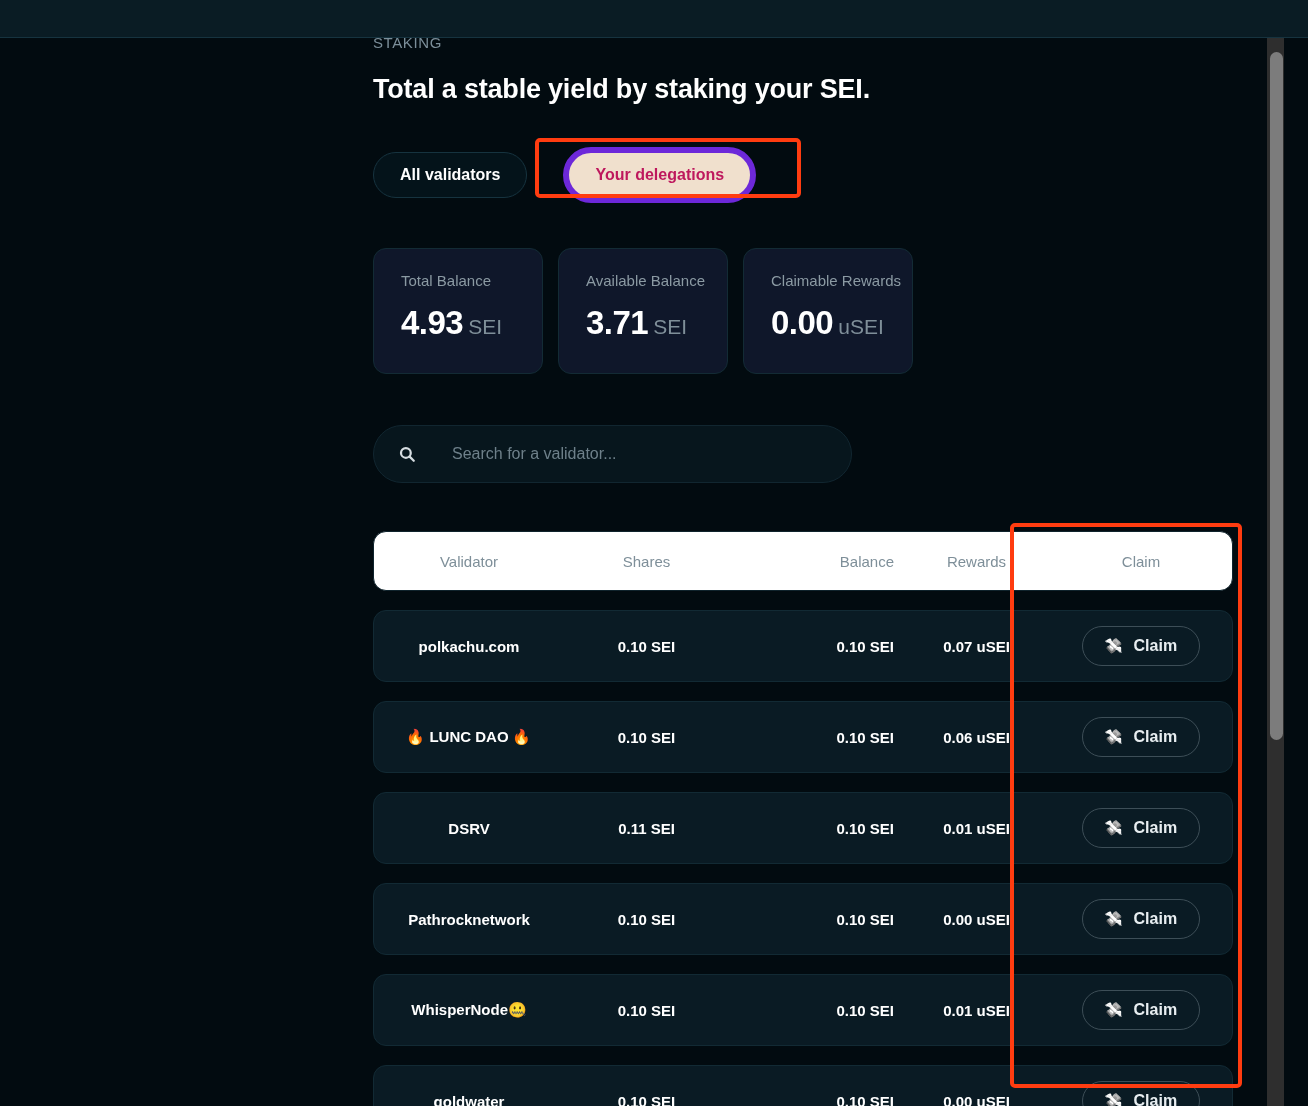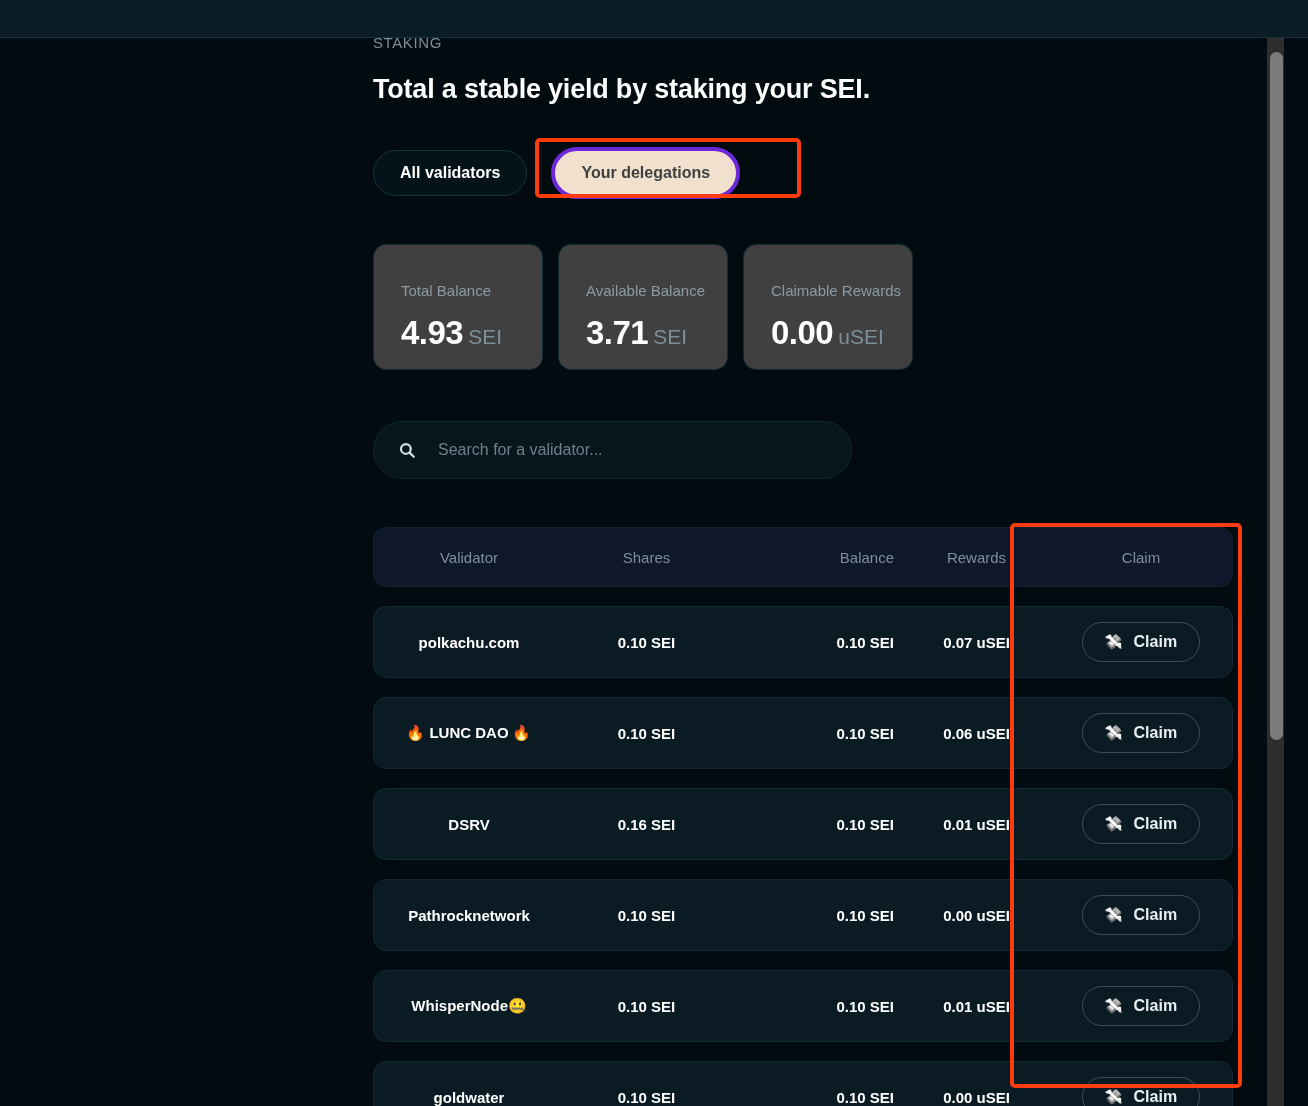--- a/index.html
+++ b/index.html
@@ -59,43 +59,43 @@
     font-size: 27px;
     font-weight: bold;
     letter-spacing: -0.2px;
     margin-top: 22px;
   }
 
   
   .tabs {
     display: flex;
     align-items: center;
-    gap: 15px;
+    gap: 27px;
     margin-top: 33px;
   }
 
   .tab {
     border-radius: 999px;
     font-size: 16px;
     font-weight: bold;
     padding: 13px 26px;
     cursor: pointer;
     white-space: nowrap;
   }
 
   .tab.inactive {
     background: #04131a;
     color: #ffffff;
     border: 1px solid #16333f;
   }
 
   .tab.active {
     background: #f0e0cd;
-    color: #404040;
-    border: 4px solid #6d28d9;
+    color: #be185d;
+    border: 6px solid #6d28d9;
   }
 
   .tab-wrap {
     position: relative;
     padding: 9px 82px 9px 9px;
   }
 
   
   .annot {
     position: absolute;
@@ -122,24 +122,24 @@
   
   .stats {
     display: flex;
     gap: 15px;
     margin-top: 36px;
   }
 
   .stat-card {
     width: 170px;
     height: 126px;
-    background: #404040;
+    background: #0f172a;
     border: 1px solid #132b35;
     border-radius: 13px;
-    padding: 37px 0 0 27px;
+    padding: 23px 0 0 27px;
   }
 
   .stat-label {
     color: #8b9aa3;
     font-size: 15px;
     line-height: 17px;
   }
 
   .stat-value {
     margin-top: 15px;
@@ -181,39 +181,39 @@
   }
 
   .search-input {
     flex: 1;
     background: transparent;
     border: none;
     outline: none;
     color: #ffffff;
     font-family: "Liberation Sans", sans-serif;
     font-size: 16px;
-    margin-left: 22px;
+    margin-left: 36px;
   }
   .search-input::placeholder { color: #6e808a; }
 
   
   .table { margin-top: 48px; }
 
   .trow {
     display: flex;
     align-items: center;
     background: #0a1b24;
     border: 1px solid #122a34;
     border-radius: 13px;
     height: 72px;
   }
 
   .thead {
     height: 60px;
-    background: #0f172a;
+    background: #ffffff;
     border: 1px solid #0f232c;
     margin-bottom: 18px;
   }
 
   .trow + .trow { margin-top: 19px; }
 
   .c-validator { width: 190px; text-align: center; }
   .c-shares    { width: 165px; text-align: center; }
   .c-balance   { width: 165px; text-align: right; }
   .c-rewards   { width: 165px; text-align: center; }
@@ -366,21 +366,21 @@
           <div class="c-claim">
             <button class="claim-btn">
               <span class="claim-emoji">💸</span>
               <span>Claim</span>
             </button>
           </div>
         </div>
 
         <div class="trow">
           <div class="c-validator td">DSRV</div>
-          <div class="c-shares td">0.16 SEI</div>
+          <div class="c-shares td">0.11 SEI</div>
           <div class="c-balance td">0.10 SEI</div>
           <div class="c-rewards td">0.01 uSEI</div>
           <div class="c-claim">
             <button class="claim-btn">
               <span class="claim-emoji">💸</span>
               <span>Claim</span>
             </button>
           </div>
         </div>
 

